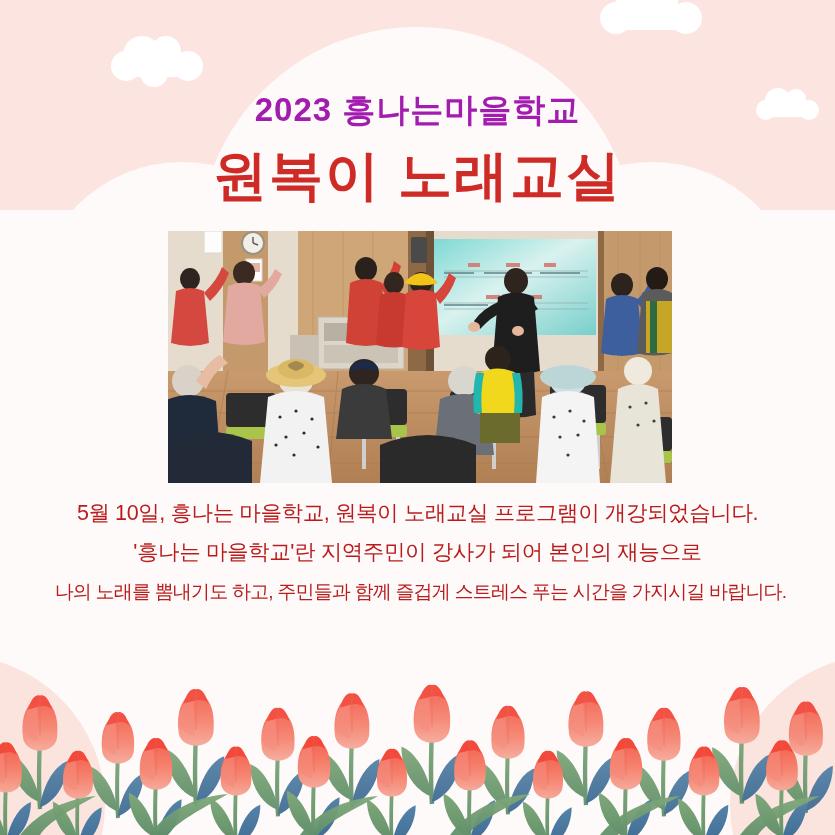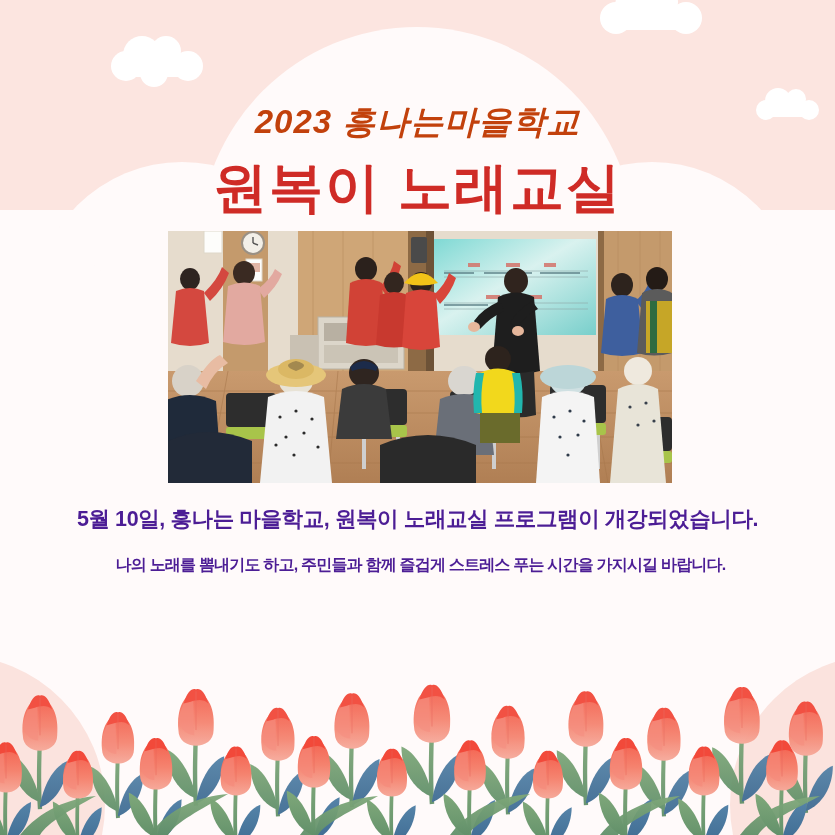--- a/index.html
+++ b/index.html
@@ -66,27 +66,26 @@
   
   .headline {
     position: absolute;
     left: 0;
     right: 0;
     top: 92px;
     text-align: center;
     z-index: 5;
   }
   .headline-sub {
-    color: #c2410c;
+    color: #a21caf;
     font-size: 33px;
     font-weight: 700;
     letter-spacing: 1px;
     line-height: 1.1;
-    margin: 12px 0 6px 0;
-    font-style: italic;
+    margin: 0 0 6px 0;
   }
   .headline-main {
     color: #cf2b26;
     font-size: 54px;
     font-weight: 700;
     letter-spacing: 2px;
     line-height: 1.15;
     margin: 16px;
   }
 
@@ -107,29 +106,29 @@
   
   .body-copy {
     position: absolute;
     left: 0;
     right: 0;
     top: 490px;
     text-align: center;
     z-index: 5;
   }
   .body-line {
-    color: #4c1d95;
+    color: #b91c1c;
     font-size: 21.5px;
-    font-weight: 700;
+    font-weight: 400;
     line-height: 31px;
     letter-spacing: -0.4px;
     white-space: nowrap;
-    margin: 14px;
-  }
-  .body-line.wide { font-size: 16px; letter-spacing: -0.8px; padding-left: 6px; }
+    margin: 8px;
+  }
+  .body-line.wide { font-size: 19px; letter-spacing: -0.8px; padding-left: 6px; }
 
   
   .tulip-band {
     position: absolute;
     left: 0;
     bottom: 0;
     width: 835px;
     height: 175px;
     z-index: 7;
     pointer-events: none;
@@ -426,20 +425,21 @@
         </g>
 
         <path d="M0 210 q40 -18 84 0 l0 42 h-84 z" fill="#222a38"></path>
         <path d="M212 214 q48 -20 96 0 l0 38 h-96 z" fill="#2a2a2a"></path>
       </svg>
     </div>
   </div>
 
   <div class="body-copy">
     <p class="body-line">5월 10일, 흥나는 마을학교, 원복이 노래교실 프로그램이 개강되었습니다.</p>
+    <p class="body-line">'흥나는 마을학교'란 지역주민이 강사가 되어 본인의 재능으로</p>
     <p class="body-line wide">나의 노래를 뽐내기도 하고, 주민들과 함께 즐겁게 스트레스 푸는 시간을 가지시길 바랍니다.</p>
   </div>
 
   <div class="corner-accent left"></div>
   <div class="corner-accent right"></div>
 
   <div class="tulip-band">
     <svg viewBox="0 0 835 175" xmlns="http://www.w3.org/2000/svg">
       <defs>
         <linearGradient id="tg" x1="0" y1="0" x2="0" y2="1">

